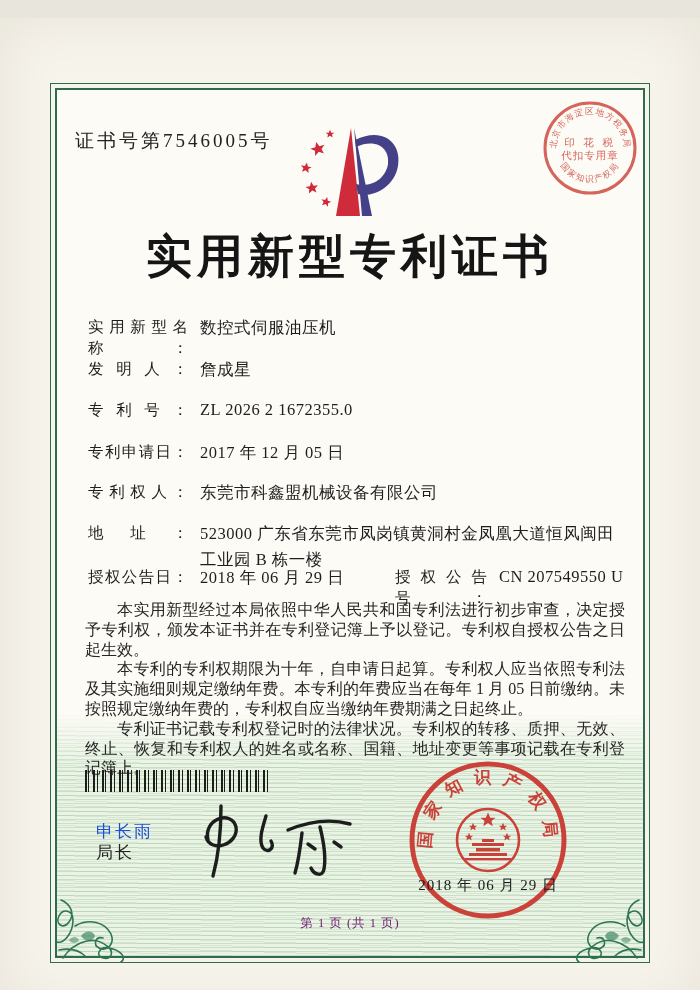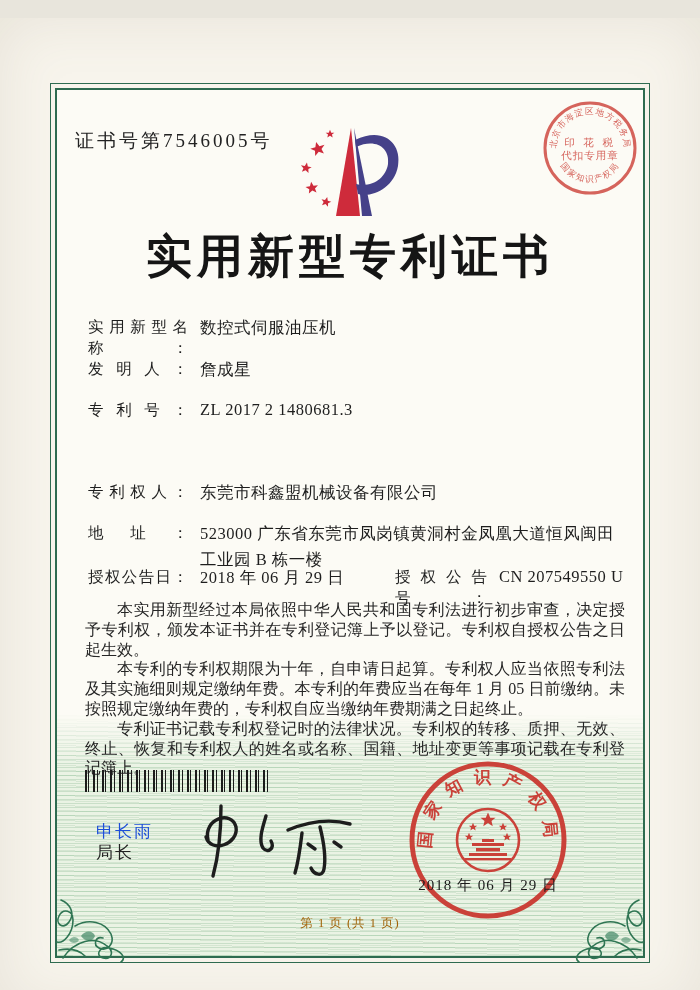--- a/index.html
+++ b/index.html
@@ -64,21 +64,21 @@
   .sig-name  { position:absolute; left:96px; top:802px; font-size:17px; letter-spacing:2px; color:#1d4ed8; }
   .sig-hand  { position:absolute; left:190px; top:782px; }
   .seal      { position:absolute; left:403px; top:737px; }
   .seal-date {
     position:absolute; left:408px; top:858px; width:160px; text-align:center;
     font-size:15px; letter-spacing:1px; color:#1a1a1a;
   }
   .tax-stamp { position:absolute; left:541px; top:81px; opacity:.85; }
   .footer {
     position:absolute; left:0; top:897px; width:100%; text-align:center;
-    font-size:12.5px; color:#a16207; letter-spacing:1px;
+    font-size:12.5px; color:#701a75; letter-spacing:1px;
   }
   .orn { position:absolute; }
   .orn-left  { left:55px;  top:852px; }
   .orn-right { right:55px; top:852px; transform:scaleX(-1); }
 </style>
 </head>
 <body>
 
 <div class="page">
 
@@ -131,21 +131,24 @@
 
   <div class="title">实用新型专利证书</div>
 
   <div class="f-row" style="top:299px">
     <span class="lbl">实用新型名称：</span><span class="val">数控式伺服油压机</span>
   </div>
   <div class="f-row" style="top:341px">
     <span class="lbl">发明人：</span><span class="val">詹成星</span>
   </div>
   <div class="f-row" style="top:382px">
-    <span class="lbl">专利号：</span><span class="val">ZL 2017 2 1480681.3</span>
+    <span class="lbl">专利号：</span><span class="val">ZL 2026 2 1672355.0</span>
+  </div>
+  <div class="f-row" style="top:424px">
+    <span class="lbl">专利申请日：</span><span class="val">2017 年 12 月 05 日</span>
   </div>
   <div class="f-row" style="top:464px">
     <span class="lbl">专利权人：</span><span class="val">东莞市科鑫盟机械设备有限公司</span>
   </div>
   <div class="f-row" style="top:505px">
     <span class="lbl">地址：</span><span class="val">523000 广东省东莞市凤岗镇黄洞村金凤凰大道恒风闽田</span>
     <div class="val2">工业园 B 栋一楼</div>
   </div>
   <div class="f-row" style="top:549px">
     <span class="lbl">授权公告日：</span><span class="val">2018 年 06 月 29 日</span>

